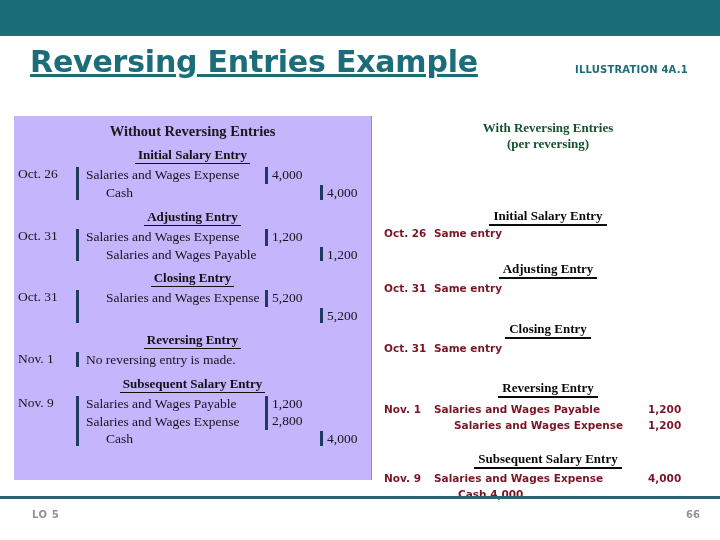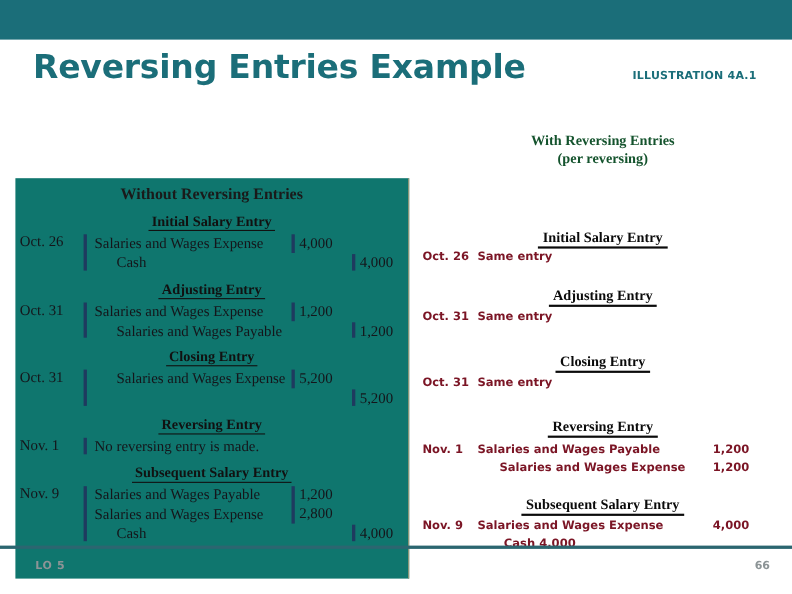--- a/index.html
+++ b/index.html
@@ -31,41 +31,41 @@
   }
   .deck-title {
     position: absolute;
     left: 30px; top: 0px;
     font-family: "DejaVu Sans", sans-serif;
     font-size: 30px;
     font-weight: bold;
     color: #1b6e79;
     letter-spacing: -0.2px;
     white-space: nowrap;
+    text-decoration: underline;
   }
   .illus-label {
     position: absolute;
     left: 575px; top: 20px;
     font-family: "DejaVu Sans", sans-serif;
     font-size: 10px;
     font-weight: bold;
     color: #1b6e79;
     letter-spacing: 0.2px;
     white-space: nowrap;
   }
 
   
   .left-panel {
     position: absolute;
     left: 14px; top: 116px;
     width: 358px; height: 364px;
-    background: #0f766e;
+    background: #c4b5fd;
     border-right: 1px solid #9a9a78;
     box-sizing: border-box;
-    margin-top: 46px;
   }
   .lp-head {
     text-align: center;
     font-family: "Liberation Serif", serif;
     font-weight: bold;
     font-size: 14.5px;
     color: #1a1a1a;
     line-height: 1.18;
     padding-top: 7px;
   }

